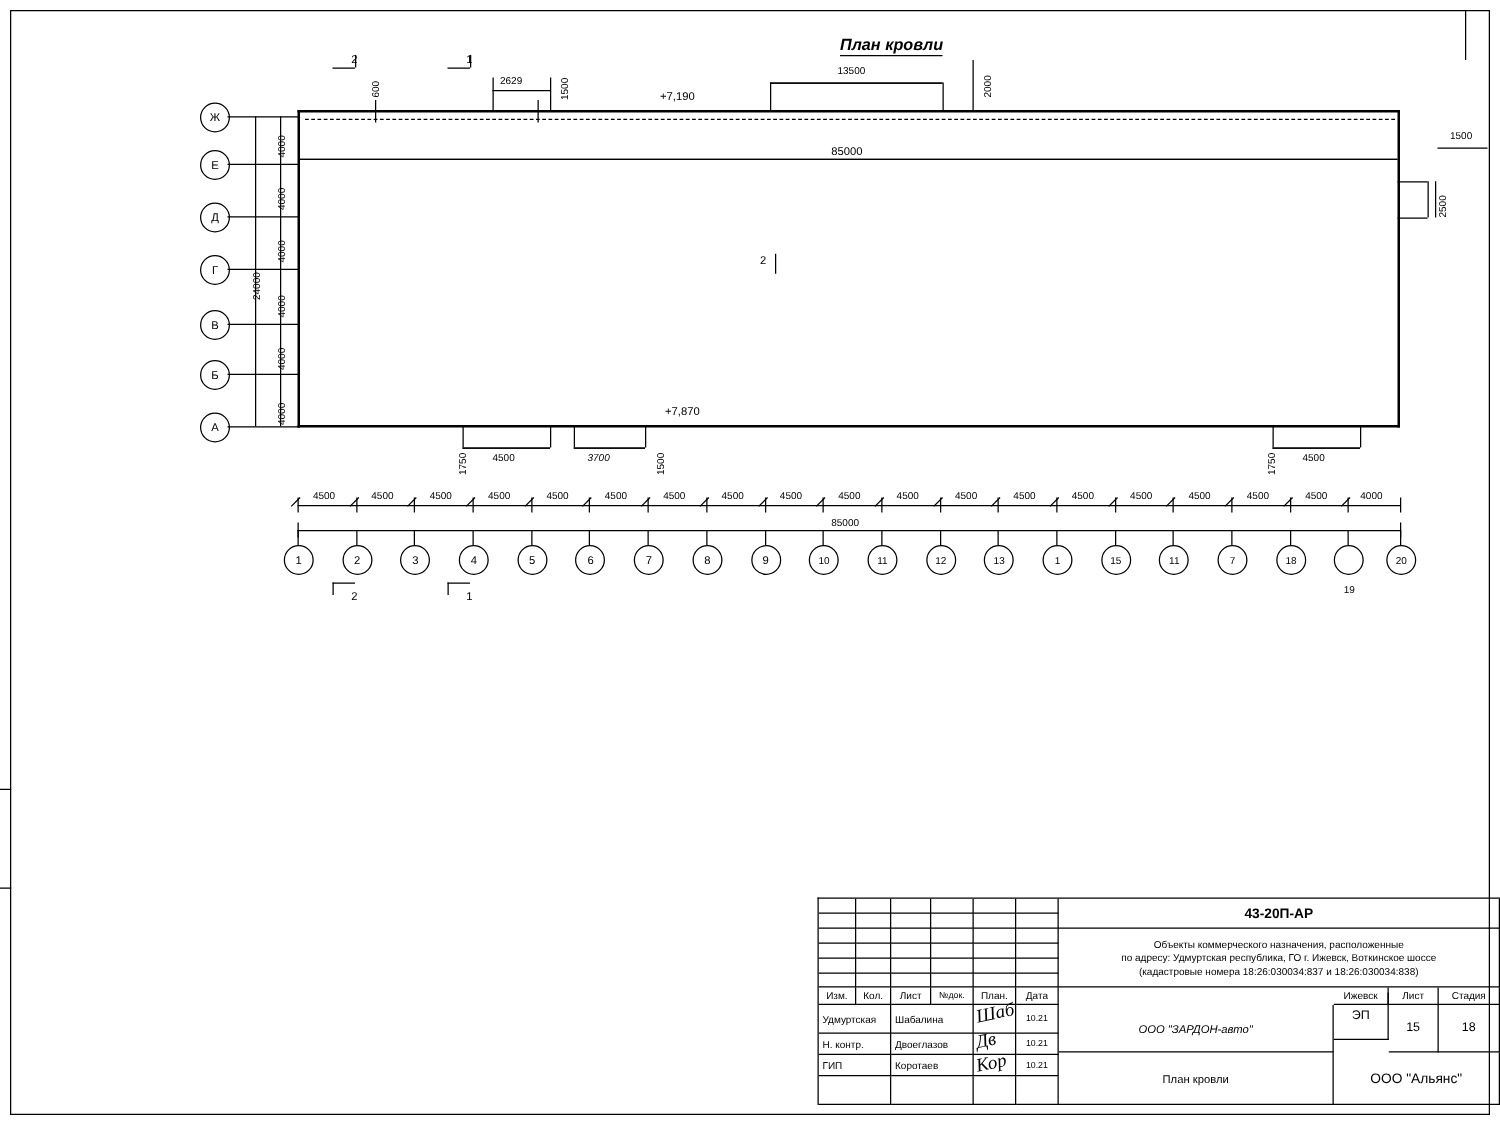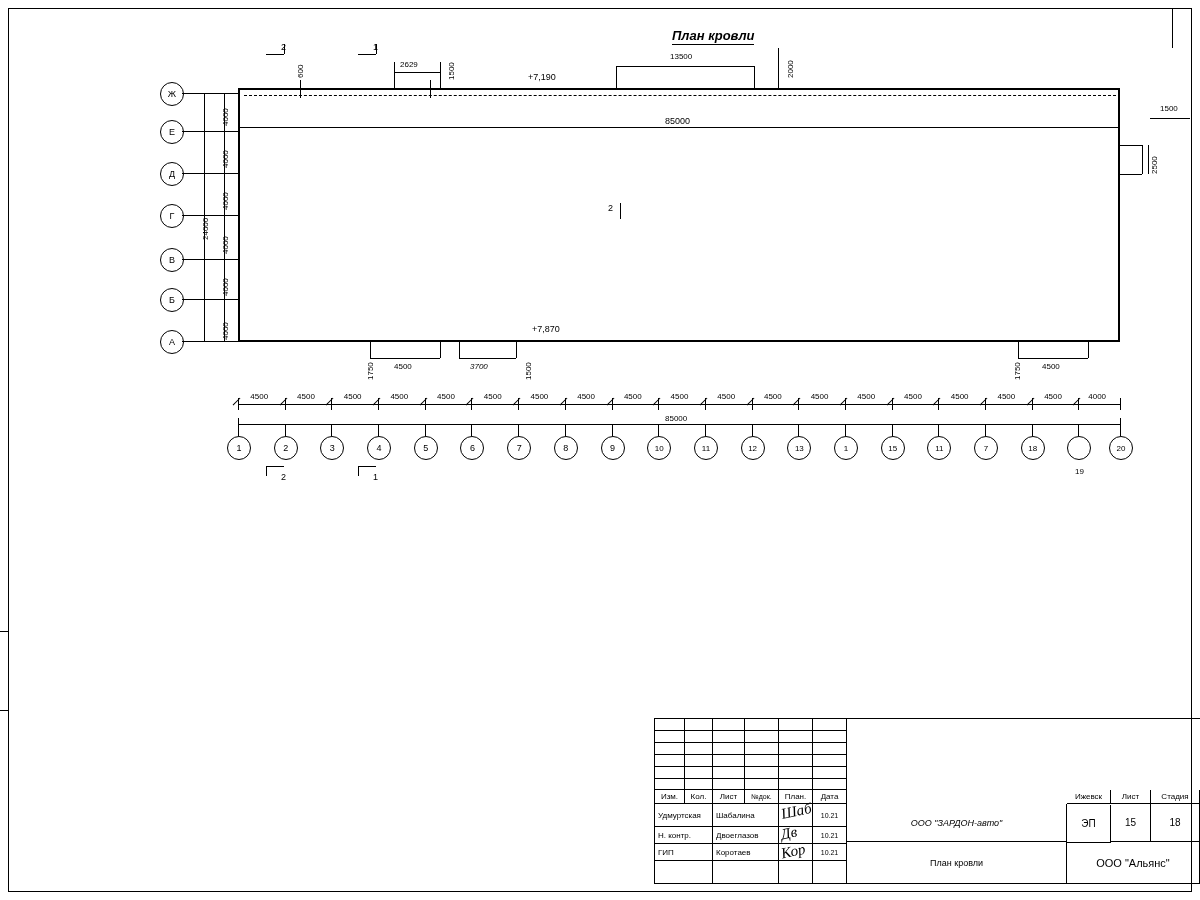--- a/index.html
+++ b/index.html
@@ -323,21 +323,27 @@
       <div class="circ" style="left: 1109px; top: 436px; width: 22px; height: 22px;">
         <span style="font-size: 8px;">20</span>
       </div>
       <div class="ln v1" style="left: 1120px; top: 424px; height: 12px;"></div>
     </div>
 
 </div>
 
 <div id="stamp">
 
-
+  <div class="cell" style="left:192px;top:0;width:353px;height:24px;font-size:11px;font-weight:bold;">43-20П-АР</div>
+
+  <div class="cell" style="left:192px;top:24px;width:353px;height:47px;flex-direction:column;line-height:11px;font-size:8px;">
+    <span class="mult">Объекты коммерческого назначения, расположенные</span>
+    <span class="mult">по адресу: Удмуртская республика, ГО г. Ижевск, Воткинское шоссе</span>
+    <span class="mult">(кадастровые номера 18:26:030034:837 и 18:26:030034:838)</span>
+  </div>
 
   <div class="cell" style="left:0;top:0;width:30px;height:12px;"></div>
   <div class="cell" style="left:30px;top:0;width:28px;height:12px;"></div>
   <div class="cell" style="left:58px;top:0;width:32px;height:12px;"></div>
   <div class="cell" style="left:90px;top:0;width:34px;height:12px;"></div>
   <div class="cell" style="left:124px;top:0;width:34px;height:12px;"></div>
   <div class="cell" style="left:158px;top:0;width:34px;height:12px;"></div>
 
   <div class="cell" style="left:0;top:12px;width:30px;height:12px;"></div>
   <div class="cell" style="left:30px;top:12px;width:28px;height:12px;"></div>
@@ -401,21 +407,21 @@
   <div class="cell" style="left:158px;top:125px;width:34px;height:17px;font-size:7px;">10.21</div>
 
   <div class="cell" style="left:0;top:142px;width:58px;height:23px;"></div>
   <div class="cell" style="left:58px;top:142px;width:66px;height:23px;"></div>
   <div class="cell" style="left:124px;top:142px;width:34px;height:23px;"></div>
   <div class="cell" style="left:158px;top:142px;width:34px;height:23px;"></div>
 
   <div class="cell it" style="left:192px;top:85px;width:220px;height:38px;font-size:9px;">ООО "ЗАРДОН-авто"</div>
   <div class="cell" style="left:192px;top:123px;width:220px;height:42px;font-size:9px;">План кровли</div>
 
-  <div class="cell" style="left:412px;top:86px;width:44px;height:38px;font-size:10px;">ЭП</div>
+  <div class="cell" style="left:412px;top:75px;width:44px;height:38px;font-size:10px;">ЭП</div>
   <div class="cell" style="left:456px;top:85px;width:40px;height:38px;font-size:10px;">15</div>
   <div class="cell" style="left:496px;top:85px;width:49px;height:38px;font-size:10px;">18</div>
 
   <div class="cell" style="left:412px;top:123px;width:133px;height:42px;font-size:11px;">ООО "Альянс"</div>
 
   <div class="sign" style="left:126px;top:84px;">Шаб</div>
   <div class="sign" style="left:126px;top:106px;">Дв</div>
   <div class="sign" style="left:126px;top:124px;">Кор</div>
 </div>
 

